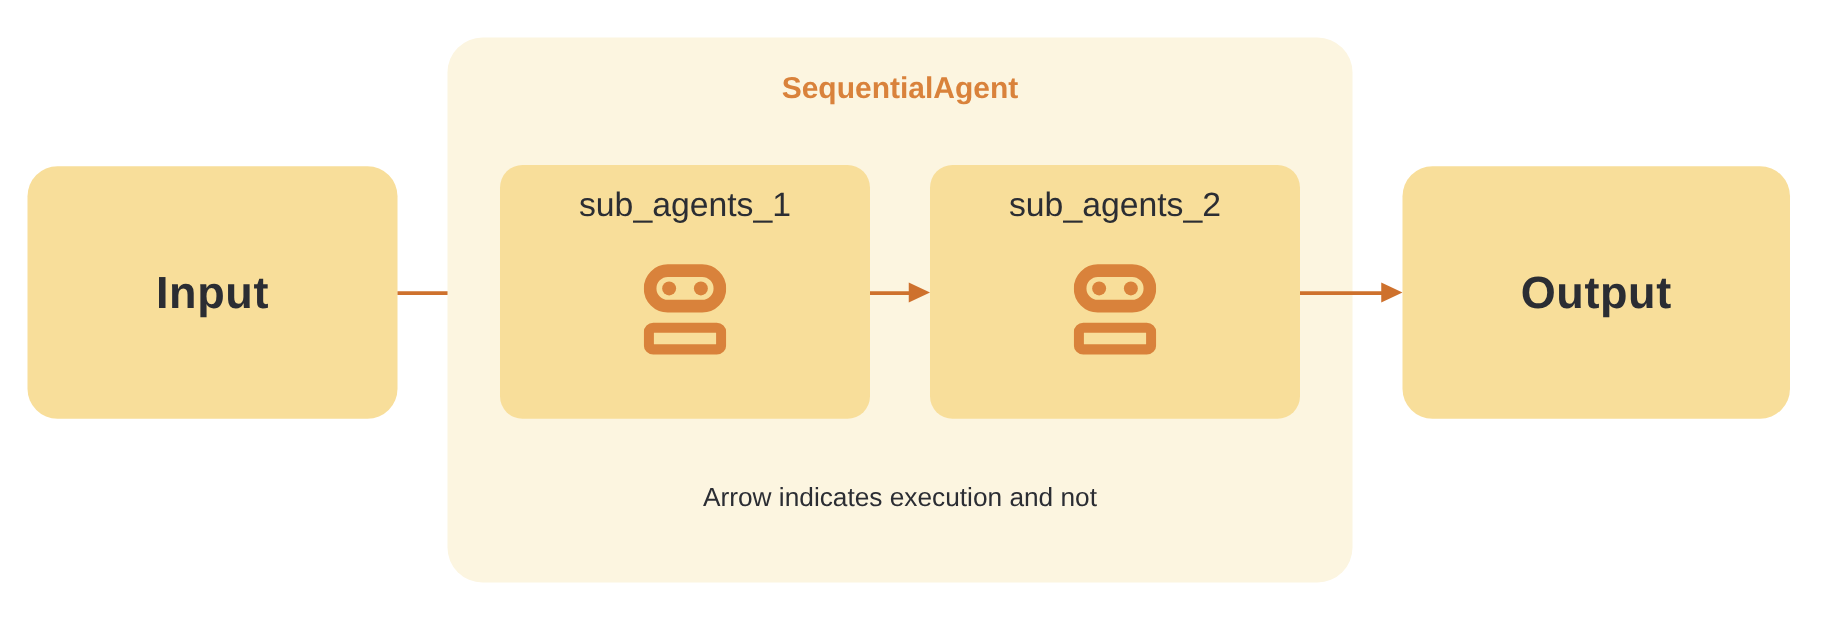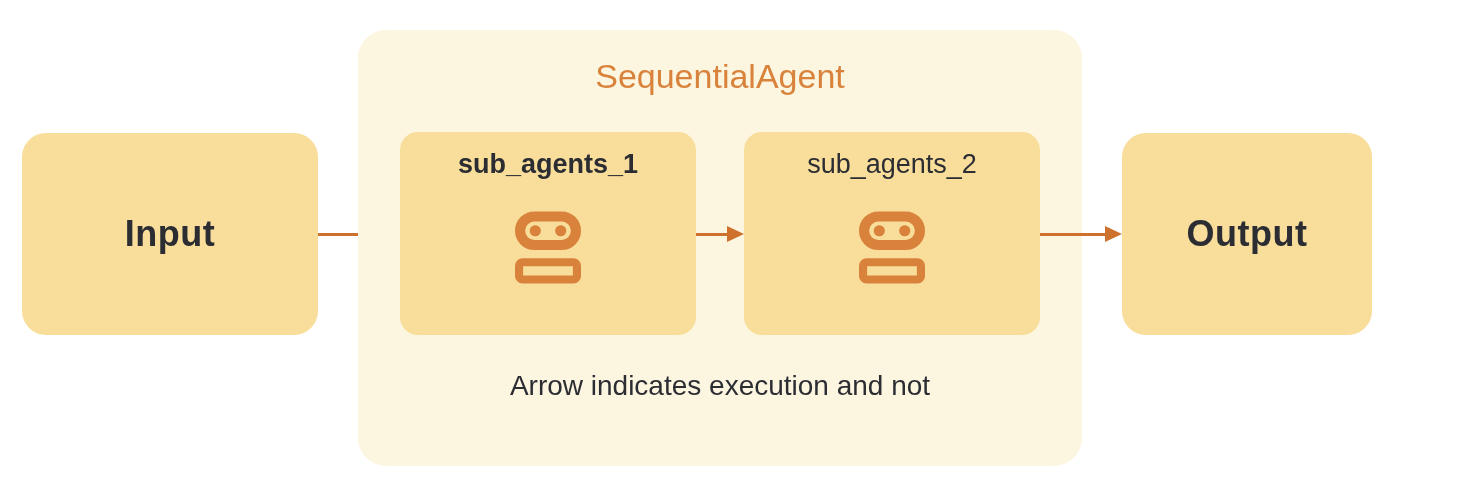--- a/index.html
+++ b/index.html
@@ -30,67 +30,67 @@
     align-items: center;
     justify-content: center;
   }
   .node-label {
     font-size: 36px;
     font-weight: 700;
     color: var(--text-dark);
     letter-spacing: 0.5px;
   }
   .input-node  { left: 22px;   top: 133px; width: 296px; height: 202px; }
-  .output-node { left: 1122px; top: 133px; width: 250px; height: 202px; }
+  .output-node { left: 1122px; top: 133px; width: 310px; height: 202px; }
 
   .group {
     position: absolute;
     left: 358px; top: 30px;
     width: 724px; height: 436px;
     background: var(--group-cream);
     border-radius: 28px;
   }
   .group-title {
     position: absolute;
     top: 27px; left: 0;
     width: 100%;
     text-align: center;
-    font-size: 34px;
-    font-weight: 400;
+    font-size: 24px;
+    font-weight: 700;
     color: var(--accent-orange);
   }
   .subagent {
     position: absolute;
     top: 102px;
     width: 296px; height: 203px;
     background: var(--node-yellow);
     border-radius: 18px;
     display: flex;
     flex-direction: column;
     align-items: center;
     padding-top: 17px;
   }
-  .subagent-1 { left: 42px; font-weight: bold; }
+  .subagent-1 { left: 42px; }
   .subagent-2 { left: 386px; text-align: right; }
   .subagent-label {
     font-size: 27px;
     color: var(--text-dark);
   }
   .robot-icon {
     margin-top: 31px;
     width: 66px;
     height: 73px;
     color: var(--accent-orange);
   }
   .group-caption {
     position: absolute;
-    top: 339px; left: 0;
+    top: 352px; left: 0;
     width: 100%;
     text-align: center;
-    font-size: 28px;
+    font-size: 21px;
     line-height: 34px;
     color: var(--text-dark);
   }
   .arrow {
     position: absolute;
     height: 16px;
     top: 226px;
   }
   .arrow-line {
     position: absolute;

